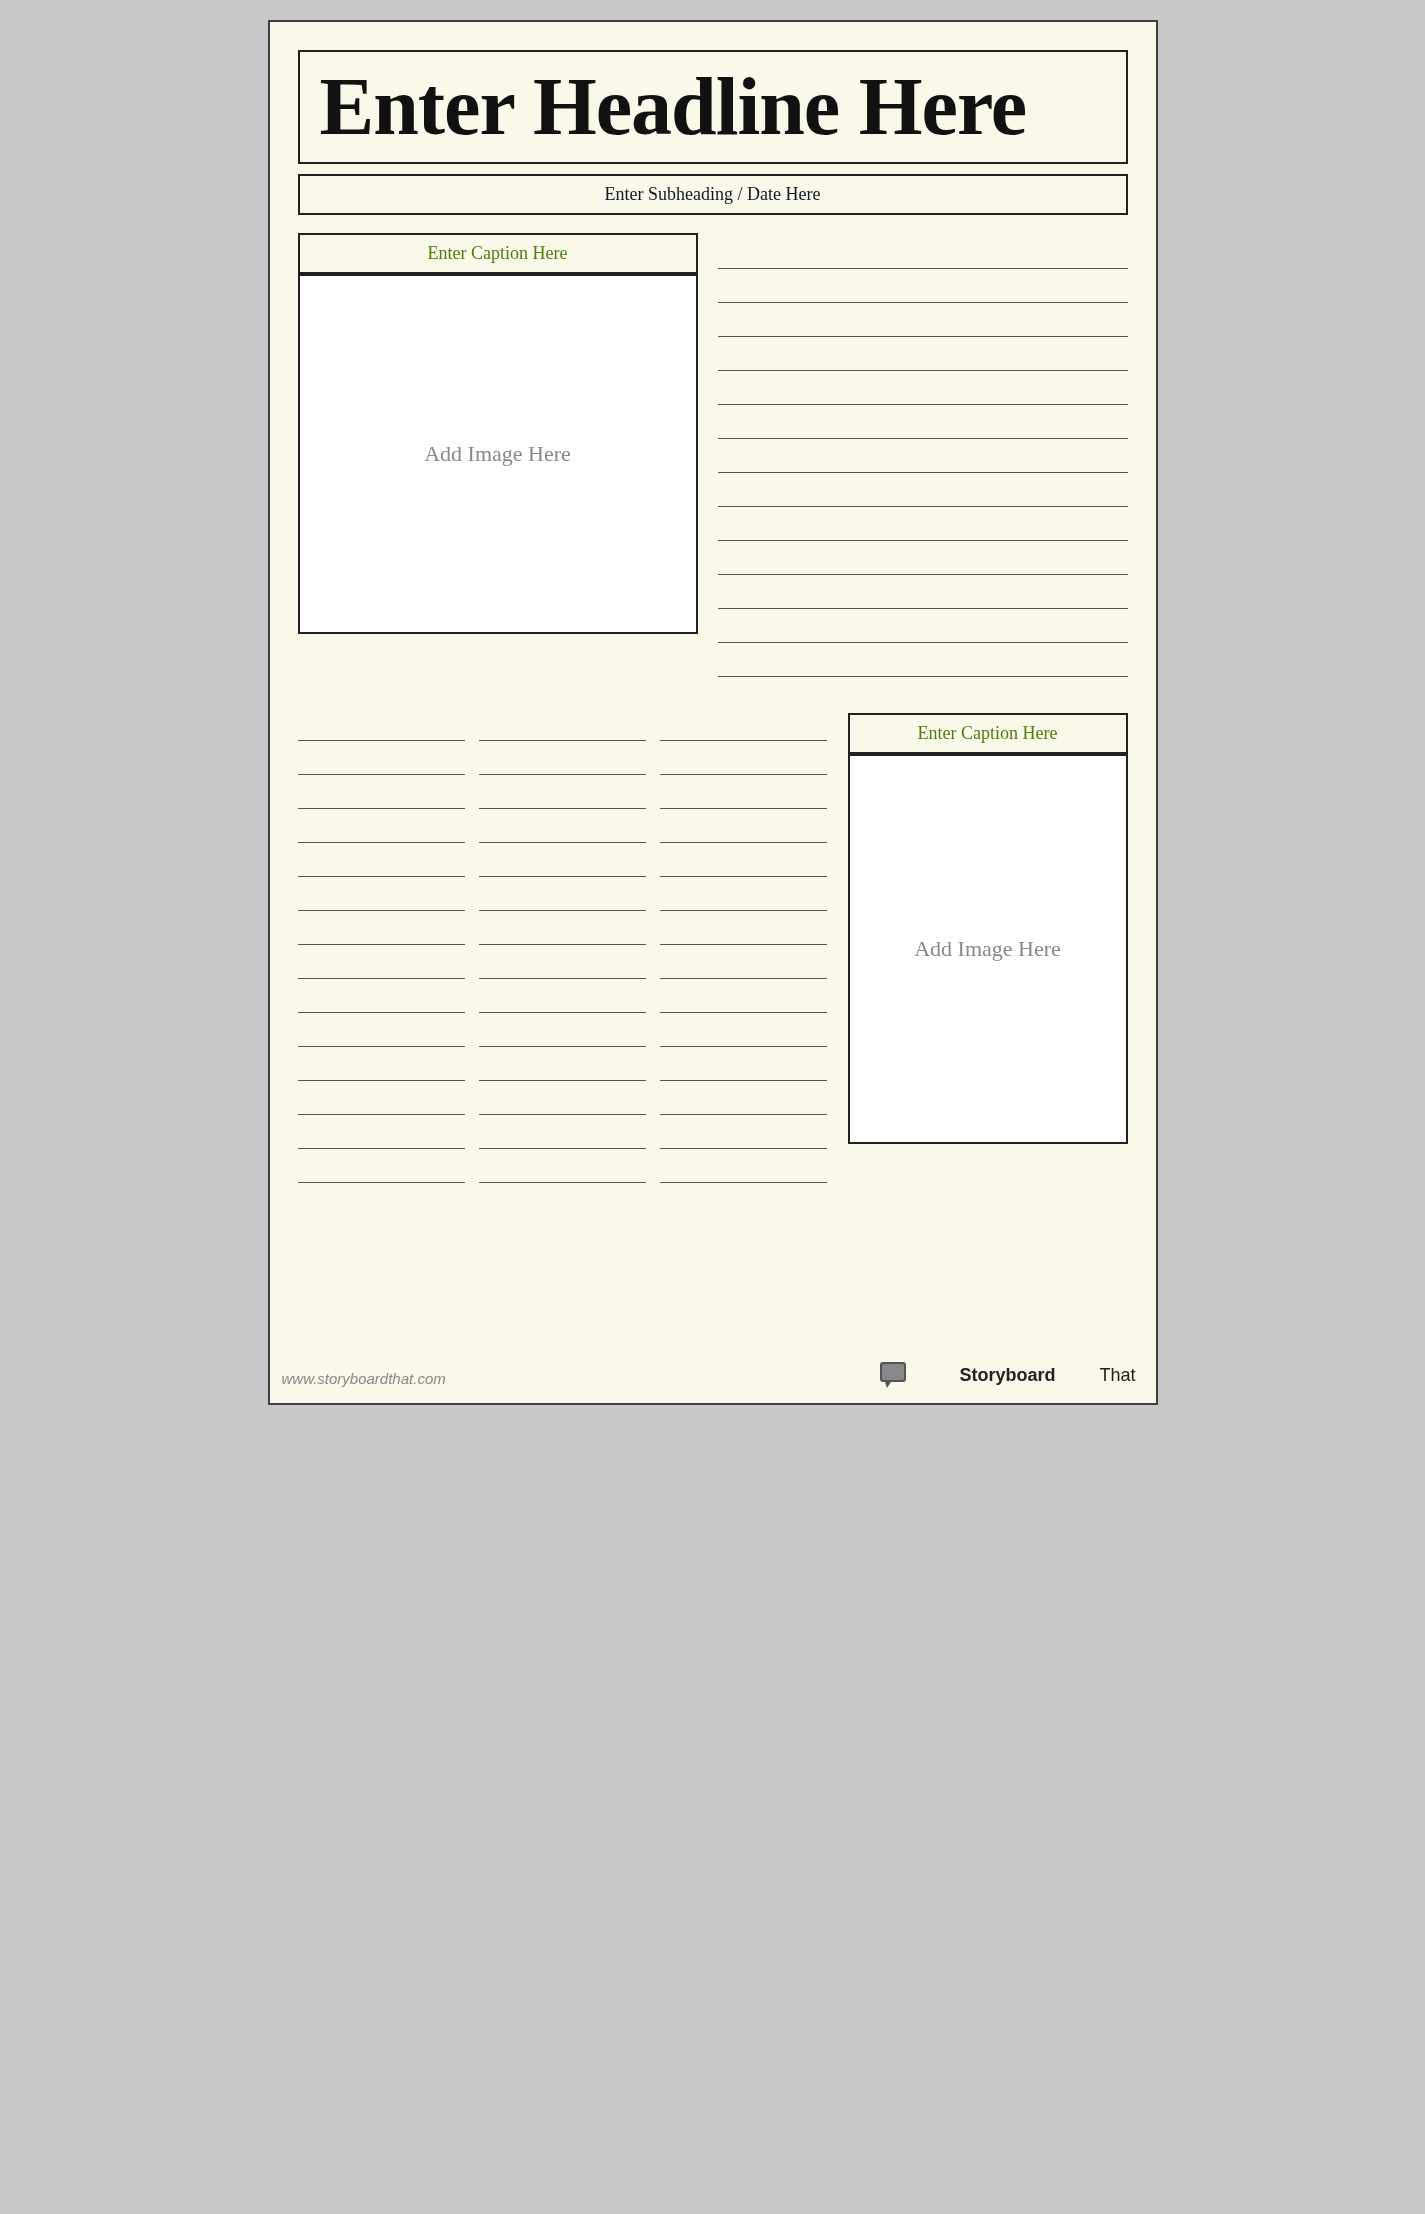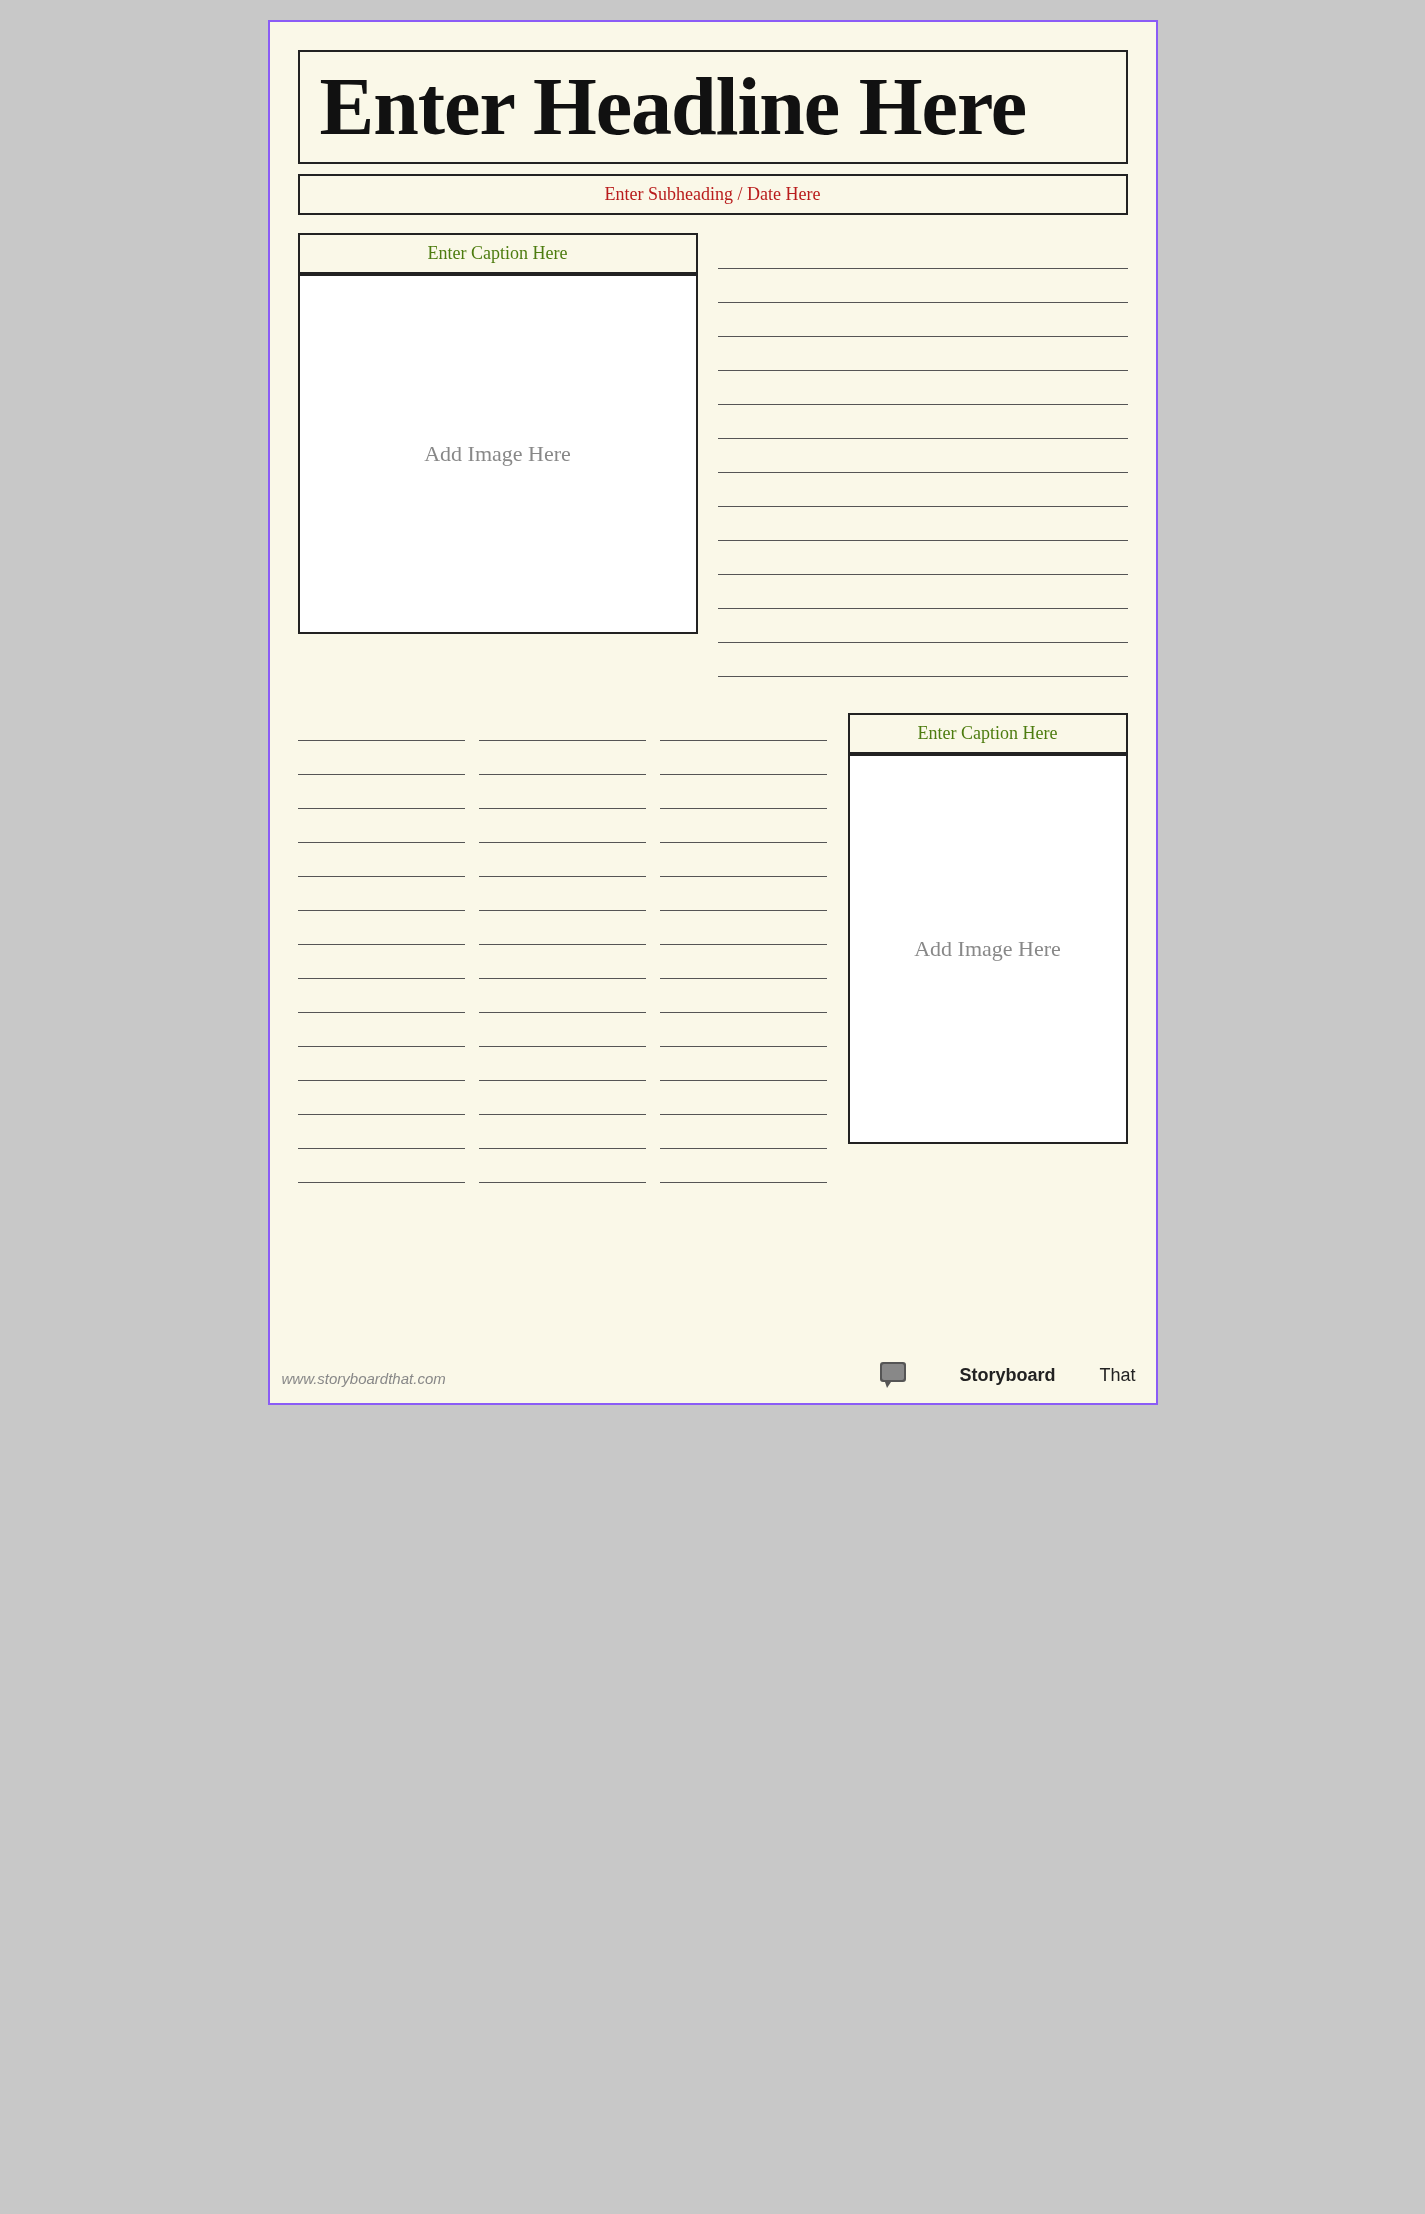--- a/index.html
+++ b/index.html
@@ -11,21 +11,21 @@
       align-items: flex-start;
       min-height: 100vh;
       padding: 20px;
       font-family: Georgia, 'Times New Roman', serif;
     }
 
     .newspaper {
       background: #faf8e8;
       width: 890px;
       min-height: 1385px;
-      border: 2px solid #8b5cf6;
+      border: 2px solid #404040;
       padding: 28px 28px 20px 28px;
       position: relative;
     }
 
     
     .headline-box {
       border: 2px solid #222;
       padding: 12px 20px;
       text-align: left;
       margin-bottom: 10px;
@@ -43,21 +43,21 @@
     
     .subheading-box {
       border: 2px solid #222;
       padding: 8px 20px;
       text-align: center;
       margin-bottom: 18px;
     }
 
     .subheading-text {
       font-size: 18px;
-      color: #b91c1c;
+      color: #0f172a;
       font-family: Georgia, serif;
     }
 
     
     .top-section {
       display: flex;
       gap: 20px;
       margin-bottom: 30px;
     }
 

